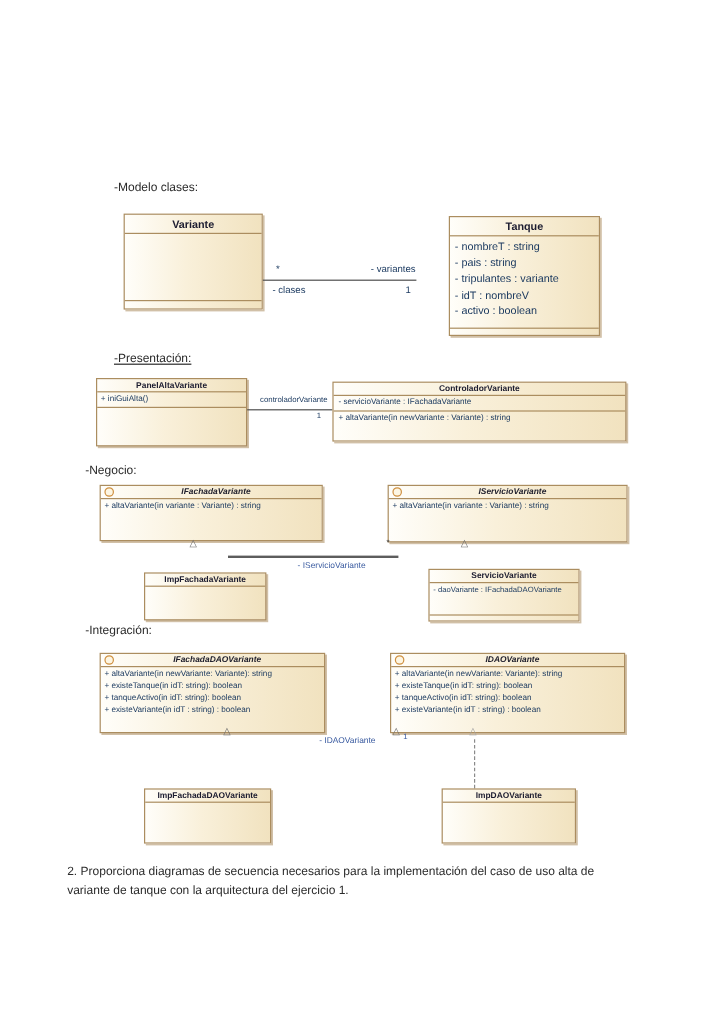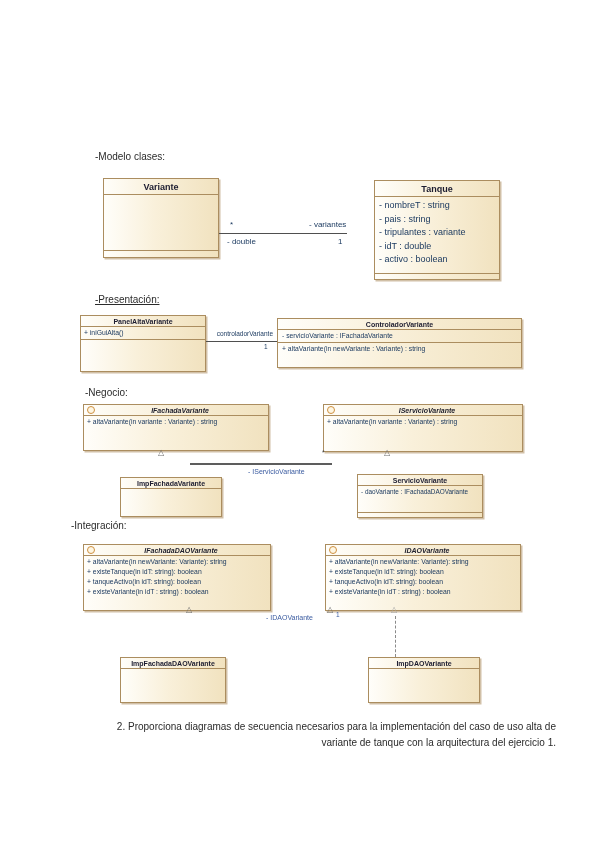--- a/index.html
+++ b/index.html
@@ -60,30 +60,30 @@
   <div class="seclabel" style="left:95px;top:151px;">-Modelo clases:</div>
 
   <div class="box" style="left:103px;top:178px;width:116px;height:80px;">
     <div class="hd big">Variante</div>
     <div class="foot" style="bottom:6px;"></div>
   </div>
 
   <div class="hline" style="left:219px;top:233px;width:128px;"></div>
   <div class="alabel" style="left:230px;top:220px;">*</div>
   <div class="alabel" style="left:297px;top:220px;margin-left:12px;">- variantes</div>
-  <div class="alabel" style="left:227px;top:237px;">- double</div>
+  <div class="alabel" style="left:227px;top:237px;">- clases</div>
   <div class="alabel" style="left:338px;top:237px;">1</div>
 
   <div class="box" style="left:347px;top:180px;width:126px;height:100px;margin-left:27px;">
     <div class="hd big">Tanque</div>
     <div class="attrs">
       <div class="ln">- nombreT : string</div>
       <div class="ln">- pais : string</div>
       <div class="ln">- tripulantes : variante</div>
-      <div class="ln">- idT : double</div>
+      <div class="ln">- idT : nombreV</div>
       <div class="ln">- activo : boolean</div>
     </div>
     <div class="foot" style="bottom:5px;"></div>
   </div>
 
   <div class="seclabel" style="left:95px;top:294px;text-decoration:underline;">-Presentación:</div>
 
   <div class="box" style="left:80px;top:315px;width:126px;height:57px;">
     <div class="hd sm">PanelAltaVariante</div>
     <div class="attrs" style="padding:1px 3px;">
@@ -100,21 +100,21 @@
     <div class="hd sm">ControladorVariante</div>
     <div class="attrs" style="padding:1px 4px;">
       <div class="ln sm">- servicioVariante : IFachadaVariante</div>
     </div>
     <div class="divider"></div>
     <div class="attrs" style="padding:1px 4px;">
       <div class="ln sm">+ altaVariante(in newVariante : Variante) : string</div>
     </div>
   </div>
 
-  <div class="seclabel" style="left:85px;top:387px;">-Negocio:</div>
+  <div class="seclabel" style="left:71px;top:387px;">-Negocio:</div>
 
   <div class="box" style="left:83px;top:404px;width:186px;height:47px;">
     <div class="iface-hd">
       <span class="iface-circ"></span>
       <span class="iface-name">IFachadaVariante</span>
     </div>
     <div class="attrs" style="padding:1px 3px;">
       <div class="ln sm">+ altaVariante(in variante : Variante) : string</div>
     </div>
   </div>
@@ -183,15 +183,15 @@
   <div class="dashv" style="left:395px;top:616px;height:41px;"></div>
 
   <div class="box" style="left:120px;top:657px;width:106px;height:46px;">
     <div class="hd sm">ImpFachadaDAOVariante</div>
   </div>
 
   <div class="box" style="left:368px;top:657px;width:112px;height:46px;">
     <div class="hd sm">ImpDAOVariante</div>
   </div>
 
-  <div class="para" style="left:84px;top:719px;width:472px;text-align:right;">2. Proporciona diagramas de secuencia necesarios para la implementación del caso de uso alta de variante de tanque con la arquitectura del ejercicio 1.</div>
+  <div class="para" style="left:56px;top:719px;width:472px;">2. Proporciona diagramas de secuencia necesarios para la implementación del caso de uso alta de variante de tanque con la arquitectura del ejercicio 1.</div>
 
 </div>
 
 </body></html>

